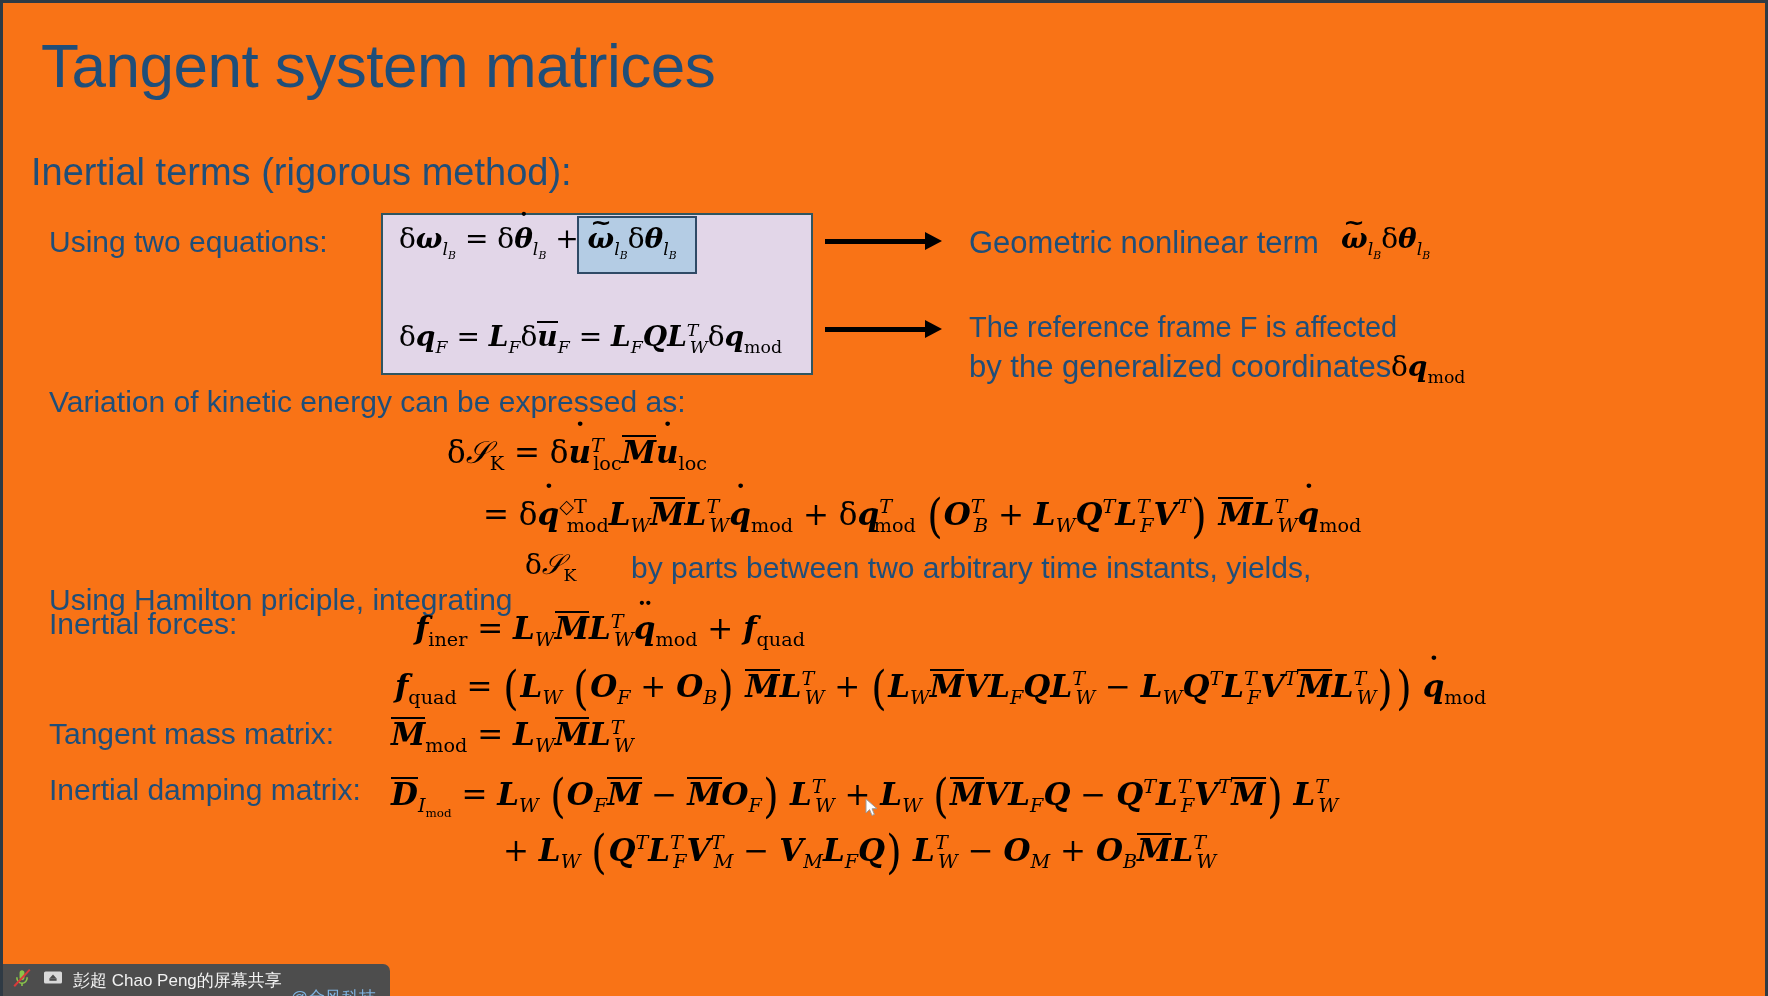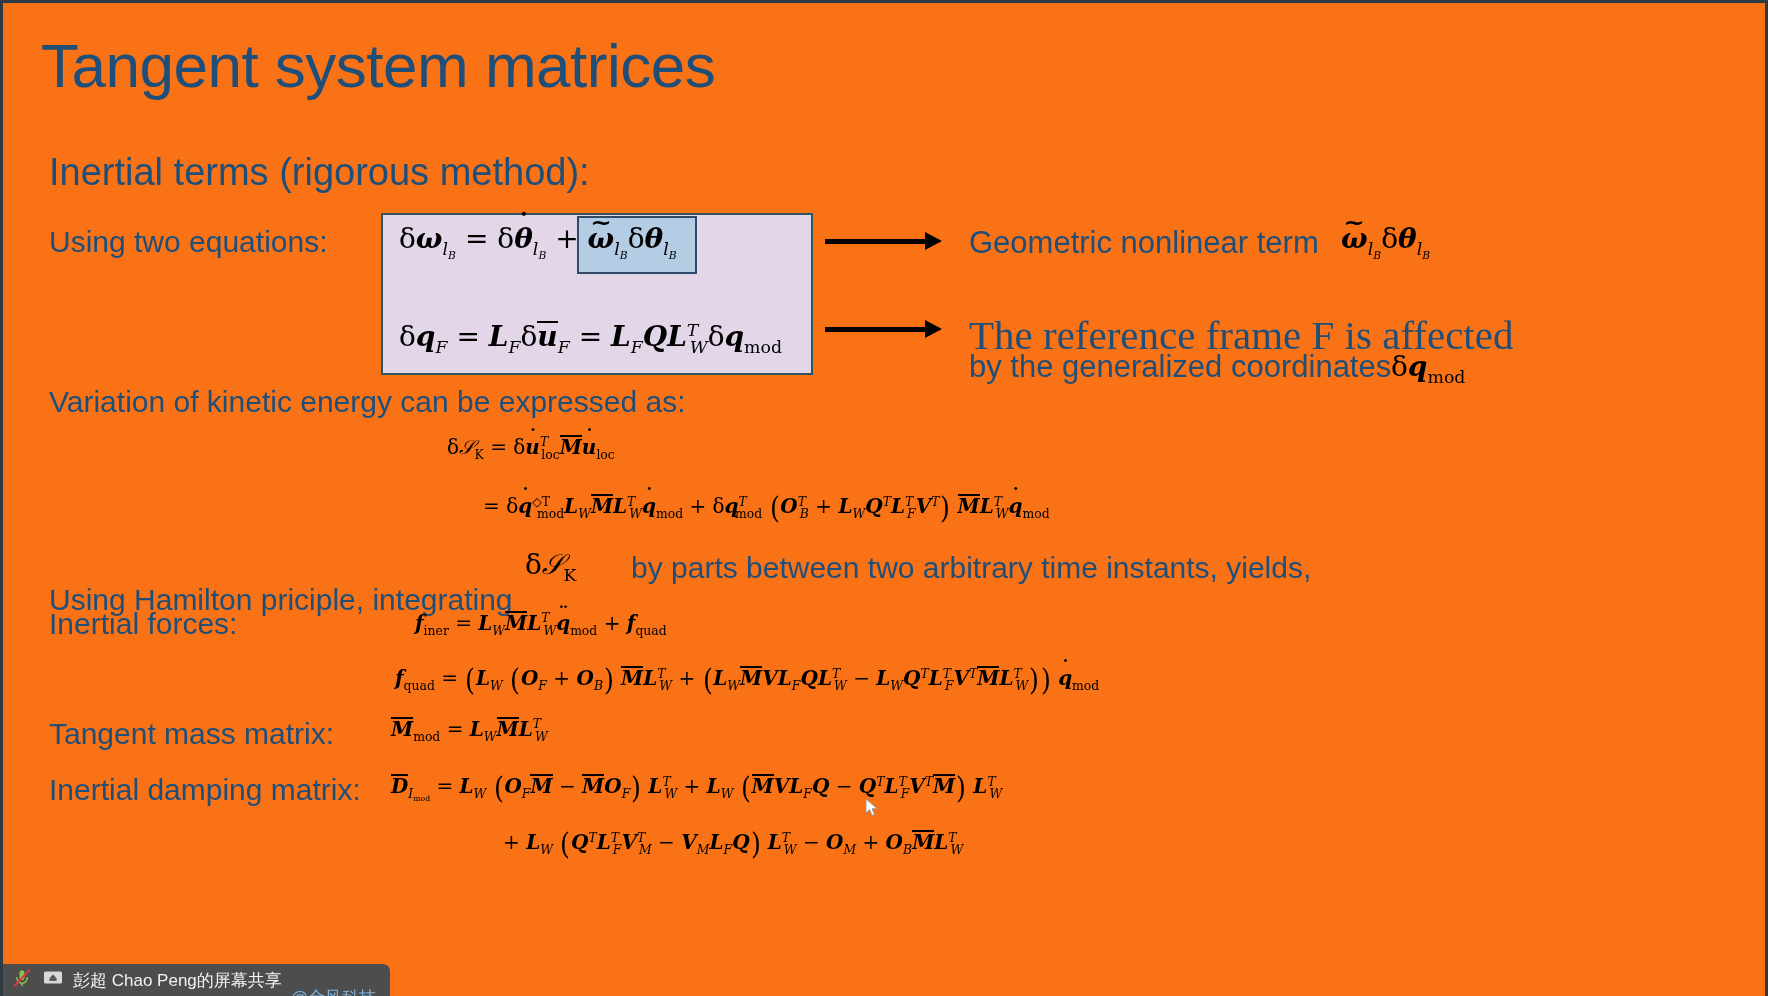--- a/index.html
+++ b/index.html
@@ -30,21 +30,21 @@
     font-size: 62px;
     line-height: 1.05;
     color: #1f4e79;
     letter-spacing: -0.5px;
     white-space: nowrap;
   }
 
   
   .section-heading {
     position: absolute;
-    left: 46px;
+    left: 28px;
     top: 148px;
     font-size: 38px;
     color: #1f4e79;
     white-space: nowrap;
     text-align: right;
   }
 
   
   .blue-label {
     position: absolute;
@@ -176,21 +176,21 @@
     width: 0;
     height: 0;
     border-top: 9px solid transparent;
     border-bottom: 9px solid transparent;
     border-left: 17px solid #000;
   }
 
   
   .display-eq {
     position: absolute;
-    font-size: 20px;
+    font-size: 31px;
   }
 
   
   .taskbar {
     position: absolute;
     left: 0;
     bottom: 0;
     height: 32px;
     background: #4d4d4d;
     border-top-right-radius: 7px;
@@ -260,21 +260,21 @@
   <div class="arrow" style="left:822px; top:316px; width:118px;">
     <div class="shaft" style="width:100px;"></div>
     <div class="head" style="left:100px;"></div>
   </div>
 
   <div class="blue-label" style="left:966px; top:222px; font-size:31px;">Geometric nonlinear term</div>
   <div class="math" style="position:absolute; left:1338px; top:222px; font-size:28px;text-align:right;">
     <span class="mb tilde">ω</span><sub class="it">l<sub class="it">B</sub></sub><span class="mup">δ</span><span class="mb">θ</span><sub class="it">l<sub class="it">B</sub></sub>
   </div>
 
-  <div class="blue-label" style="left:966px; top:308px; font-size:41px;font-family:Liberation Serif, serif;">The reference frame F is affected</div>
+  <div class="blue-label" style="left:966px; top:308px; font-size:29px;">The reference frame F is affected</div>
   <div class="blue-label" style="left:966px; top:346px; font-size:31px;">by the generalized coordinates</div>
   <div class="math" style="position:absolute; left:1388px; top:350px; font-size:28px;">
     <span class="mup">δ</span><span class="mb">q</span><sub class="mup">mod</sub>
   </div>
 
   <div class="blue-label" style="left:46px; top:382px;">Variation of kinetic energy can be expressed as:</div>
 
   <div class="math display-eq" style="left:444px; top:432px;">
     <span class="mup">δ</span><span class="mi">𝒮</span><sub class="mup">K</sub>
     <span class="mup"> = </span>

